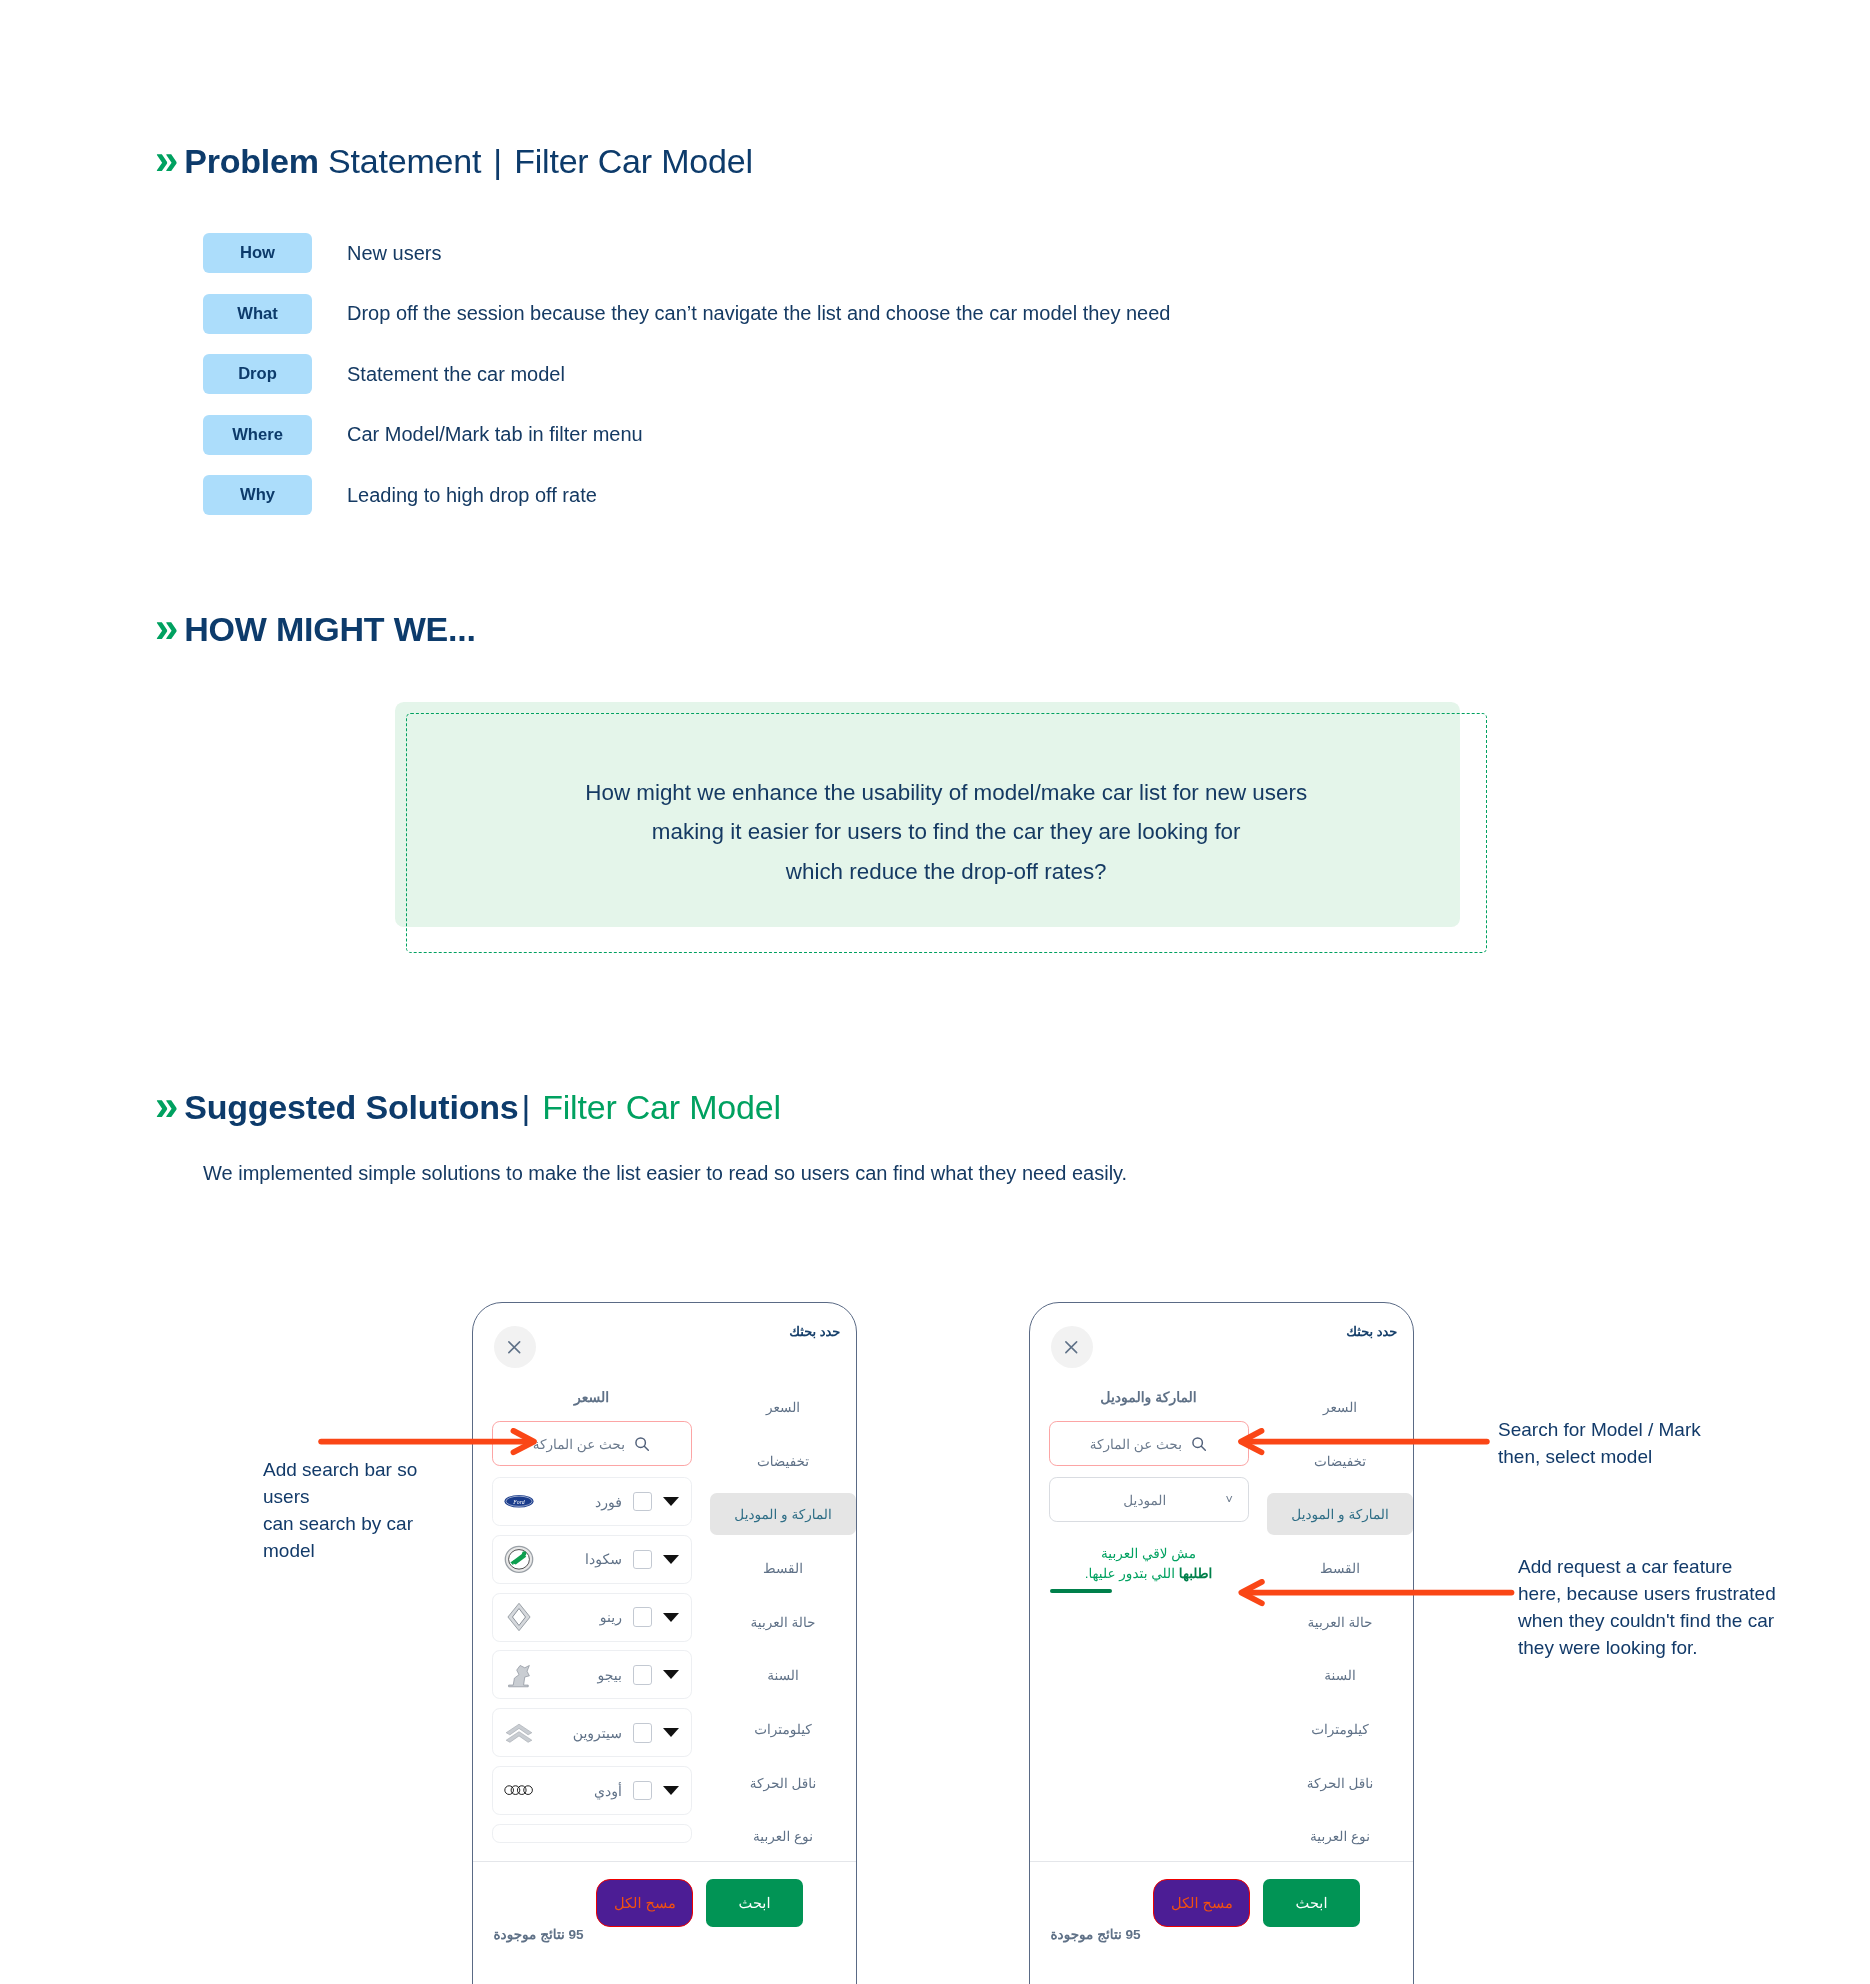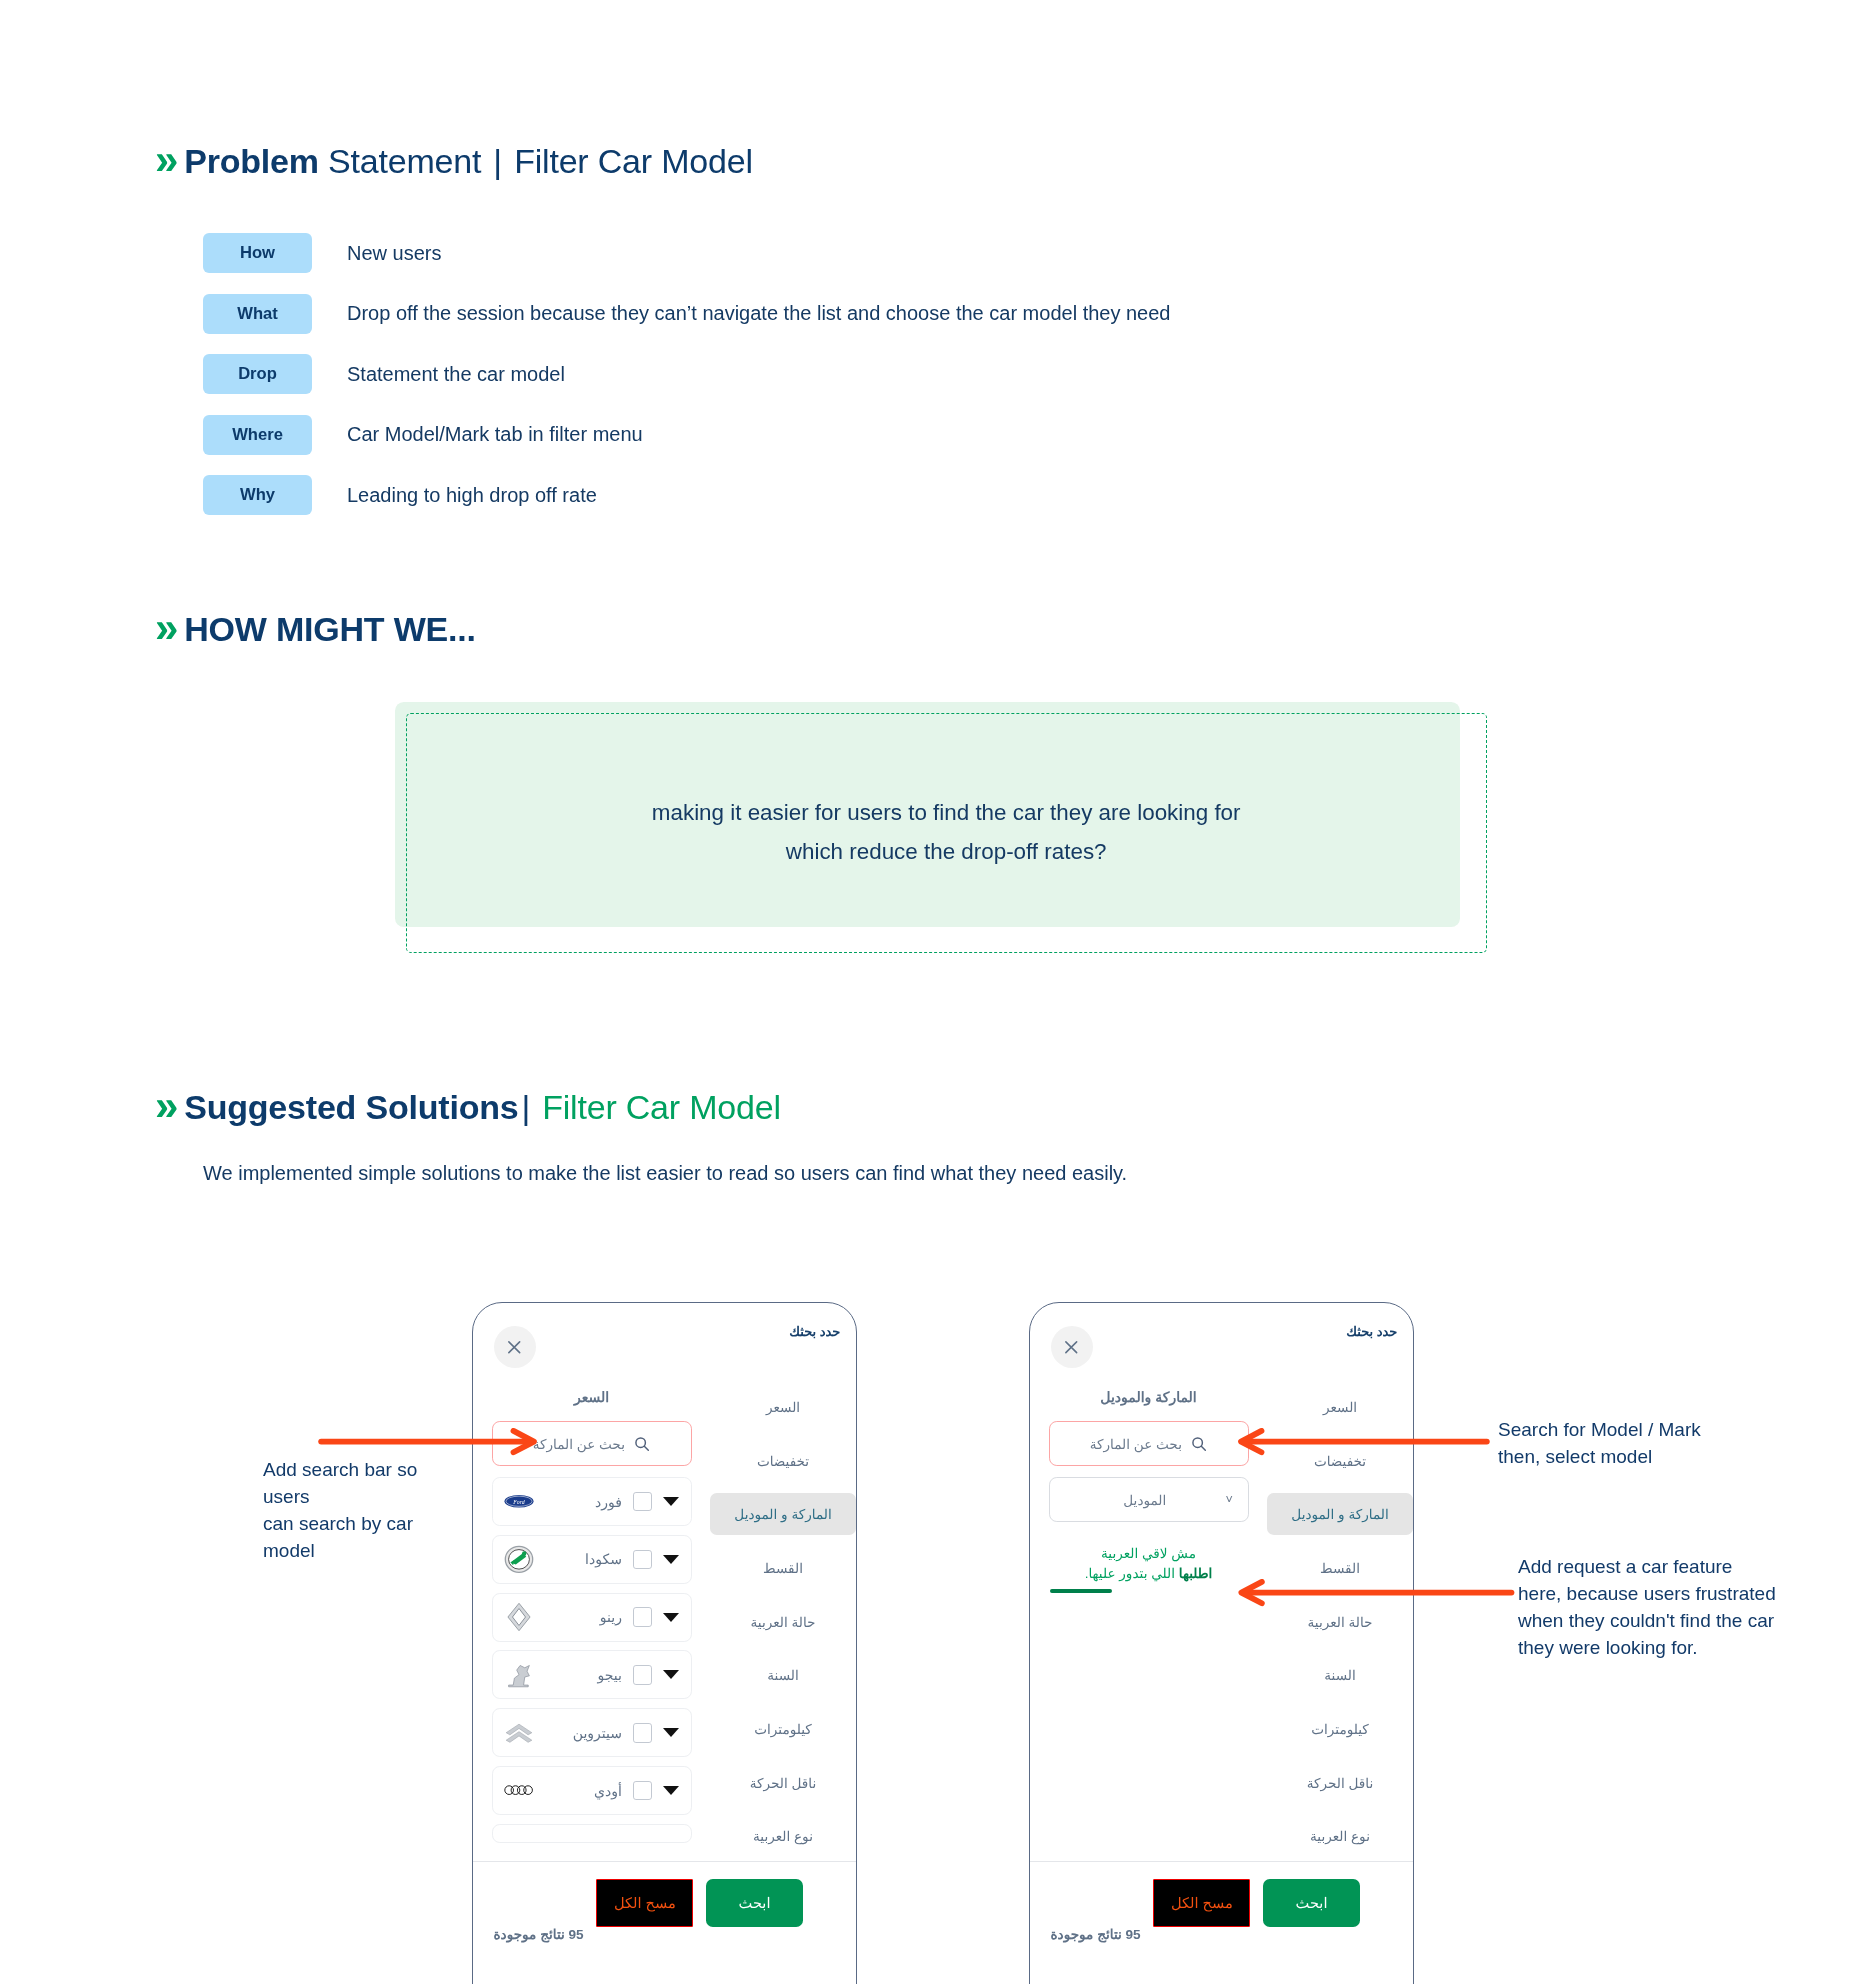--- a/index.html
+++ b/index.html
@@ -270,25 +270,25 @@
     font-size: 13.6px;
     font-weight: 700;
     color: #5F7187;
     align-self: center;
     margin-top: 5.8px;
     white-space: nowrap;
   }
   .btn-clear {
     width: 97px; height: 48px;
     border: 1.5px solid #EE0000;
-    border-radius: 1px;
+    border-radius: 14px;
     color: #F2500F;
     font-size: 14.6px;
     display: flex; align-items: center; justify-content: center;
-    background: #000000;
+    background: #4c1d95;
     white-space: nowrap;
   }
   .btn-search {
     width: 97px; height: 48px;
     background: #019455;
     border-radius: 6.8px;
     color: #ffffff;
     font-size: 14.6px;
     display: flex; align-items: center; justify-content: center;
     white-space: nowrap;
@@ -337,20 +337,21 @@
 
 <div class="section-head" style="left:155px; top:609px;">
   <span class="chev">»</span>
   <span class="head-text b" style="font-weight:700;">HOW MIGHT WE...</span>
 </div>
 
 <div class="hmw-wrap">
   <div class="hmw-fill"></div>
   <div class="hmw-border"></div>
   <div class="hmw-text">
+    <div>How might we enhance the usability of model/make car list for new users</div>
     <div>making it easier for users to find the car they are looking for</div>
     <div>which reduce the drop-off rates?</div>
   </div>
 </div>
 
 <div class="section-head" style="left:155px; top:1087px;">
   <span class="chev">»</span>
   <span class="head-text"><span class="b">Suggested Solutions</span><span class="bar">|</span><span class="g"> Filter Car Model</span></span>
 </div>
 <div class="ss-sub">We implemented simple solutions to make the list easier to read so users can find what they need easily.</div>

